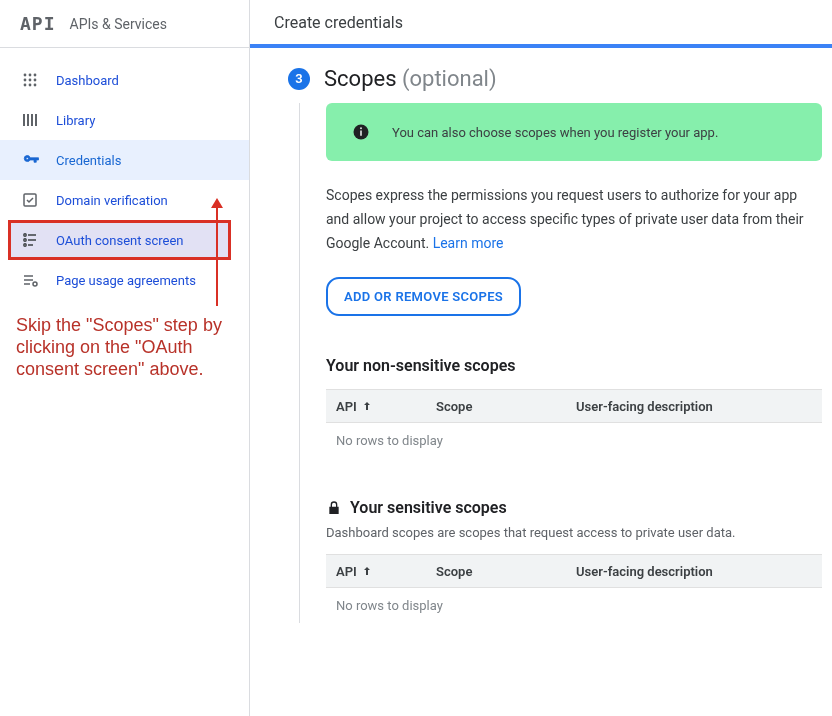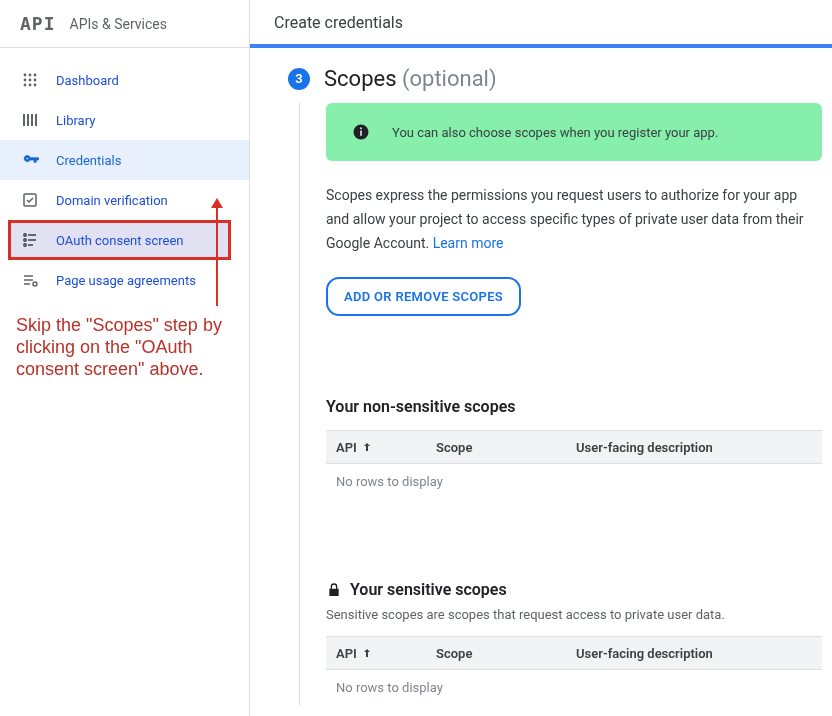--- a/index.html
+++ b/index.html
@@ -121,21 +121,21 @@
     display: inline-block;
     border: 2px solid #1a73e8;
     color: #1a73e8;
     font-weight: 600;
     font-size: 13px;
     padding: 10px 16px;
     border-radius: 13px;
     letter-spacing: 0.3px;
     cursor: pointer;
   }
-  .section { margin-top: 81px; }
+  .section { margin-top: 40px; }
   .section-title { font-size: 16px; font-weight: 600; color: #202124; display: flex; align-items: center; gap: 8px; }
   .section-desc { font-size: 13px; color: #5f6368; margin-top: 8px; }
   .table { margin-top: 14px; }
   .thead {
     display: flex;
     background: #f1f3f4;
     color: #3c4043;
     font-size: 13px;
     font-weight: 600;
     height: 34px;
@@ -290,21 +290,21 @@
         
         <div class="section">
           <div class="section-title">
             <span>
               <svg width="16" height="16" viewBox="0 0 24 24" fill="#202124">
                   <path d="M17 10V7a5 5 0 0 0-10 0v3H5v11h14V10h-2zm-8-3a3 3 0 1 1 6 0v3H9V7z"></path>
                 </svg>
             </span>
             <span>Your sensitive scopes</span>
           </div>
-          <div class="section-desc">Sensitive scopes are scopes that request access to private user data.</div>
+          <div class="section-desc">Dashboard scopes are scopes that request access to private user data.</div>
           <div class="table">
             <div class="thead">
               <div class="th-api">
                 <span>API</span>
                 <span>
                   <svg width="12" height="12" viewBox="0 0 24 24" fill="#3c4043">
                       <path d="M12 4l-6 6h4v10h4V10h4z"></path>
                     </svg>
                 </span>
               </div>

